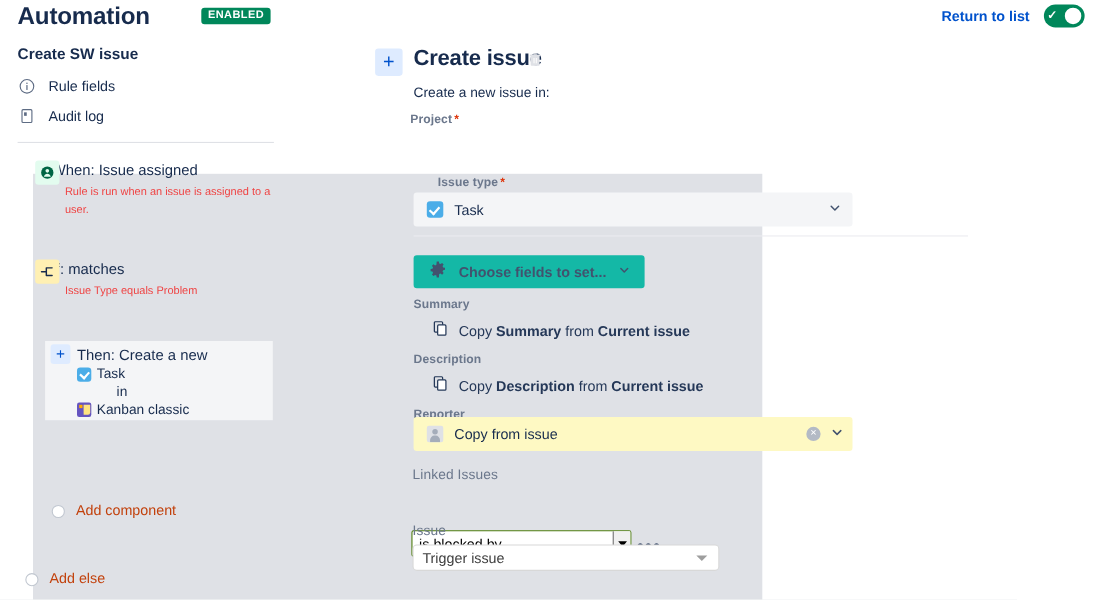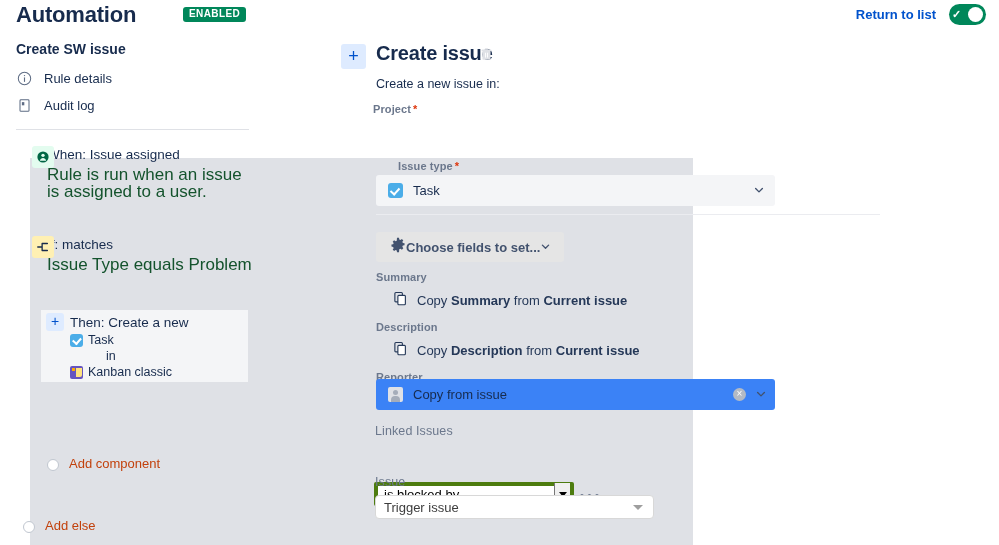--- a/index.html
+++ b/index.html
@@ -72,21 +72,21 @@
 
   .node { position: absolute; }
   .node-badge {
     position: absolute; left: -15px; top: 0;
     width: 22px; height: 22px; border-radius: 3px;
     display: flex; align-items: center; justify-content: center;
   }
   .node-badge.when { background: #e3fcef; }
   .node-badge.if   { background: #fff0b3; }
   .node-title { font-size: 13.5px; font-weight: 500; color: #172b4d; line-height: 18px; }
-  .node-sub { font-size: 17px; color: #14532d; line-height: 17px; margin-top: 2px; }
+  .node-sub { font-size: 10px; color: #ef4444; line-height: 17px; margin-top: 2px; margin-left: 12px; }
 
   .node-when { left: 47px; top: 108px; width: 210px; }
   .node-if   { left: 47px; top: 198px; width: 210px; }
 
   
   .then-card {
     position: absolute; left: 41px; top: 272px; width: 207px; height: 72px;
     background: #f4f5f7;
   }
   .then-plus {
@@ -175,41 +175,41 @@
   .task-ico.sm { width: 13px; height: 13px; flex: 0 0 13px; }
   .task-ico.sm::after { left: 3.5px; top: 2px; width: 3.5px; height: 6px; }
   .kanban-ico.sm { width: 13px; height: 13px; flex: 0 0 13px; }
   .kanban-ico.sm::before { left: 1.5px; top: 1.5px; width: 3.5px; height: 3.5px; }
   .kanban-ico.sm::after { left: 6px; top: 1.5px; width: 5.5px; height: 9.5px; }
 
   .hrule { position: absolute; left: 40px; width: 504px; height: 1px; background: #ebecf0; }
 
   .chooser {
     position: absolute; left: 40px; top: 194px;
-    height: 30px; background: #e5e5e5; border-radius: 3px;
-    display: inline-flex; align-items: center; 
+    height: 30px; background: #14b8a6; border-radius: 3px;
+    display: inline-flex; align-items: center; gap: 11px;
     padding: 0 13px 0 14px; cursor: pointer;
   }
   .chooser .lbl { font-size: 13px; font-weight: 700; color: #42526e; }
 
   
   .sv-row {
     position: absolute; left: 57px; display: flex; align-items: center; gap: 9px;
     font-size: 13px; color: #253858; cursor: pointer;
   }
   .sv-row b { font-weight: 700; }
   .copy-ico { flex: 0 0 15px; }
   .dots {
     position: absolute; color: #42526e; font-size: 17px; letter-spacing: 1.5px;
     line-height: 10px; cursor: pointer; font-weight: 700;
   }
 
   .reporter-box {
     position: absolute; left: 40px; top: 341px; width: 399px; height: 31px;
-    background: #3b82f6; border-radius: 3px;
+    background: #fef9c3; border-radius: 3px;
     display: flex; align-items: center; padding: 0 8px 0 12px; cursor: pointer;
   }
   .reporter-box .val { font-size: 13px; color: #172b4d; flex: 1;
                        display: flex; align-items: center; gap: 10px; }
   .avatar-ico {
     width: 15px; height: 15px; border-radius: 2px; background: #dfe1e6;
     flex: 0 0 15px; position: relative; overflow: hidden;
   }
   .avatar-ico::before {
     content: ""; position: absolute; left: 5px; top: 2.5px;
@@ -221,21 +221,21 @@
   }
   .clear-ico {
     width: 13px; height: 13px; border-radius: 50%; background: #b3bac5;
     color: #fff; font-size: 10px; line-height: 12px; text-align: center;
     margin-right: 9px; cursor: pointer;
   }
 
   
   .native-select {
     position: absolute; left: 38px; top: 444px; width: 200px; height: 24px;
-    background: #ffffff; border: 4px solid #4d7c0f; border-radius: 2px;
+    background: #ffffff; border: 1px solid #4d7c0f; border-radius: 2px;
     font-family: "Liberation Sans", sans-serif; font-size: 13px; color: #000;
     padding: 0 0 0 6px; display: flex; align-items: center; cursor: pointer;
   }
   .native-select .nval { flex: 1; }
   .native-select .arrowbox {
     width: 16px; height: 22px; border-left: 1px solid #767676;
     background: #f0f0f0;
     display: flex; align-items: center; justify-content: center;
   }
   .native-select .arrowbox i {
@@ -277,21 +277,21 @@
     <div class="rule-name">Create SW issue</div>
 
     <div class="nav-item n0">
       <span class="nav-ico">
         <svg width="15" height="15" viewBox="0 0 16 16">
             <circle cx="8" cy="8" r="6.6" fill="none" stroke="#5e6c84" stroke-width="1.1"></circle>
             <circle cx="8" cy="4.9" r="0.75" fill="#5e6c84"></circle>
             <rect x="7.4" y="6.6" width="1.2" height="5" rx="0.5" fill="#5e6c84"></rect>
           </svg>
       </span>
-      <span>Rule details</span>
+      <span>Rule fields</span>
     </div>
 
     <div class="nav-item n1">
       <span class="nav-ico">
         <svg width="15" height="15" viewBox="0 0 16 16">
             <rect x="3.2" y="1.8" width="9.6" height="12.4" rx="1" fill="none" stroke="#5e6c84" stroke-width="1.1"></rect>
             <rect x="5.2" y="4.4" width="2.6" height="3.4" fill="#5e6c84"></rect>
           </svg>
       </span>
       <span>Audit log</span>

